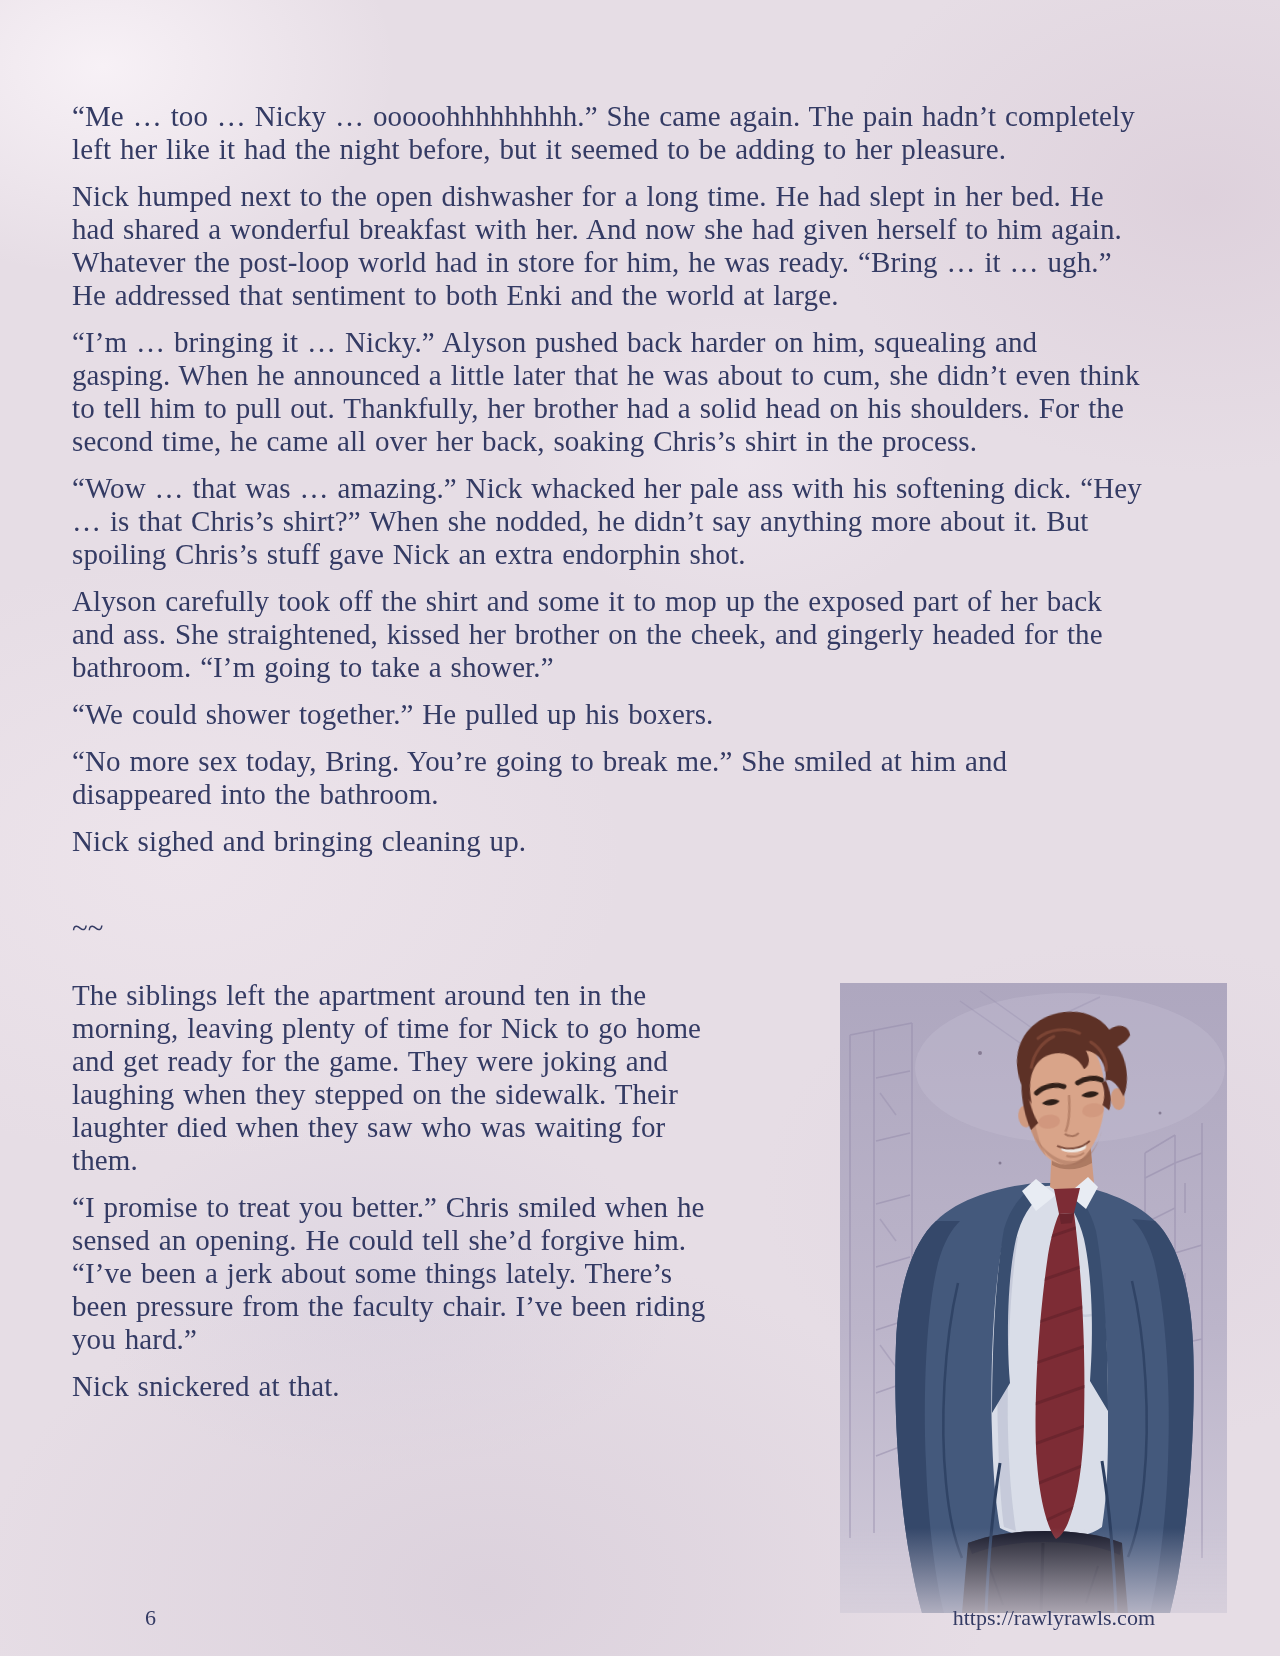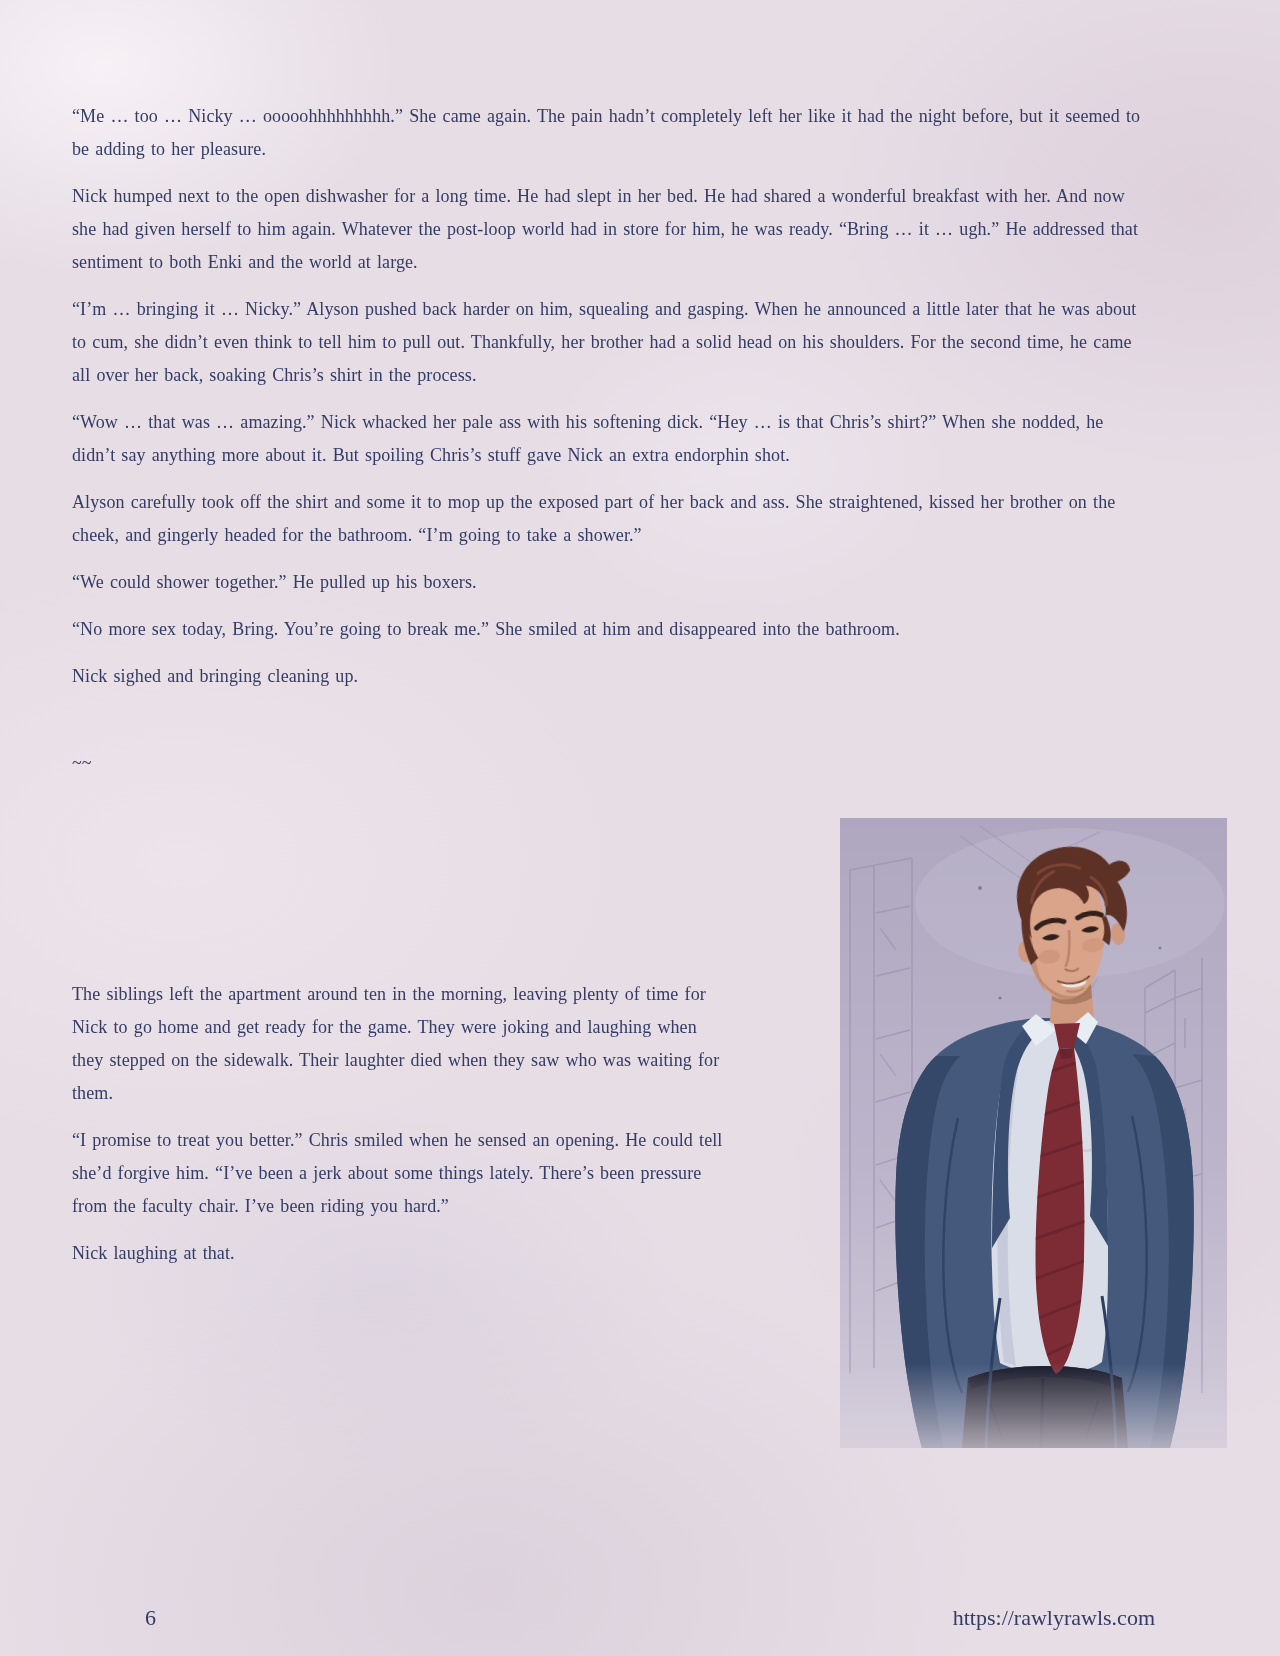--- a/index.html
+++ b/index.html
@@ -22,33 +22,33 @@
     font-family:"Liberation Serif","DejaVu Serif",serif;
     color:#343b64;
   }
   .text-top{
     padding:100px 72px 0 72px;
     max-width:1070px;
     box-sizing:content-box;
   }
   .text-top p, .col-text p{
     margin:0 0 14px 0;
-    font-size:18px;
+    font-size:29px;
     line-height:33px;
     word-spacing:1.5px;
     letter-spacing:0.1px;
   }
   .text-top p.separator{
     margin:54px 0 0 0;
   }
   .columns{
     margin:34px 0 0 0;
     padding:0 0 0 72px;
     display:flex;
-    align-items:center;
+    align-items:flex-start;
   }
   .col-text{width:655px;}
   .illustration{
     margin:4px 53px 0 auto;
     width:387px;height:630px;
     flex:0 0 auto;
   }
   .illustration svg{display:block;width:387px;height:630px;}
   .footer{
     position:absolute;
@@ -74,21 +74,21 @@
     </main>
 
   <div class="text-top" style="padding-top:0;">
     <p class="separator">~~</p>
   </div>
 
   <section class="columns">
     <div class="col-text">
     <p>The siblings left the apartment around ten in the morning, leaving plenty of time for Nick to go home and get ready for the game. They were joking and laughing when they stepped on the sidewalk. Their laughter died when they saw who was waiting for them.</p>
         <p>“I promise to treat you better.” Chris smiled when he sensed an opening. He could tell she’d forgive him. “I’ve been a jerk about some things lately. There’s been pressure from the faculty chair. I’ve been riding you hard.”</p>
-        <p>Nick laughing at that.</p>
+        <p>Nick snickered at that.</p>
       </div>
 
     <figure class="illustration" style="margin-block:4px 0;">
       <svg viewBox="0 0 387 630" xmlns="http://www.w3.org/2000/svg" role="img" aria-label="Illustration of a man in a navy suit and dark red tie, hands in pockets, standing on a city street">
         <defs>
           <linearGradient id="bgGrad" x1="0" y1="0" x2="0" y2="1">
             <stop offset="0" stop-color="#aea7bf"></stop>
             <stop offset="0.55" stop-color="#bcb5ca"></stop>
             <stop offset="1" stop-color="#d1cbda"></stop>
           </linearGradient>

